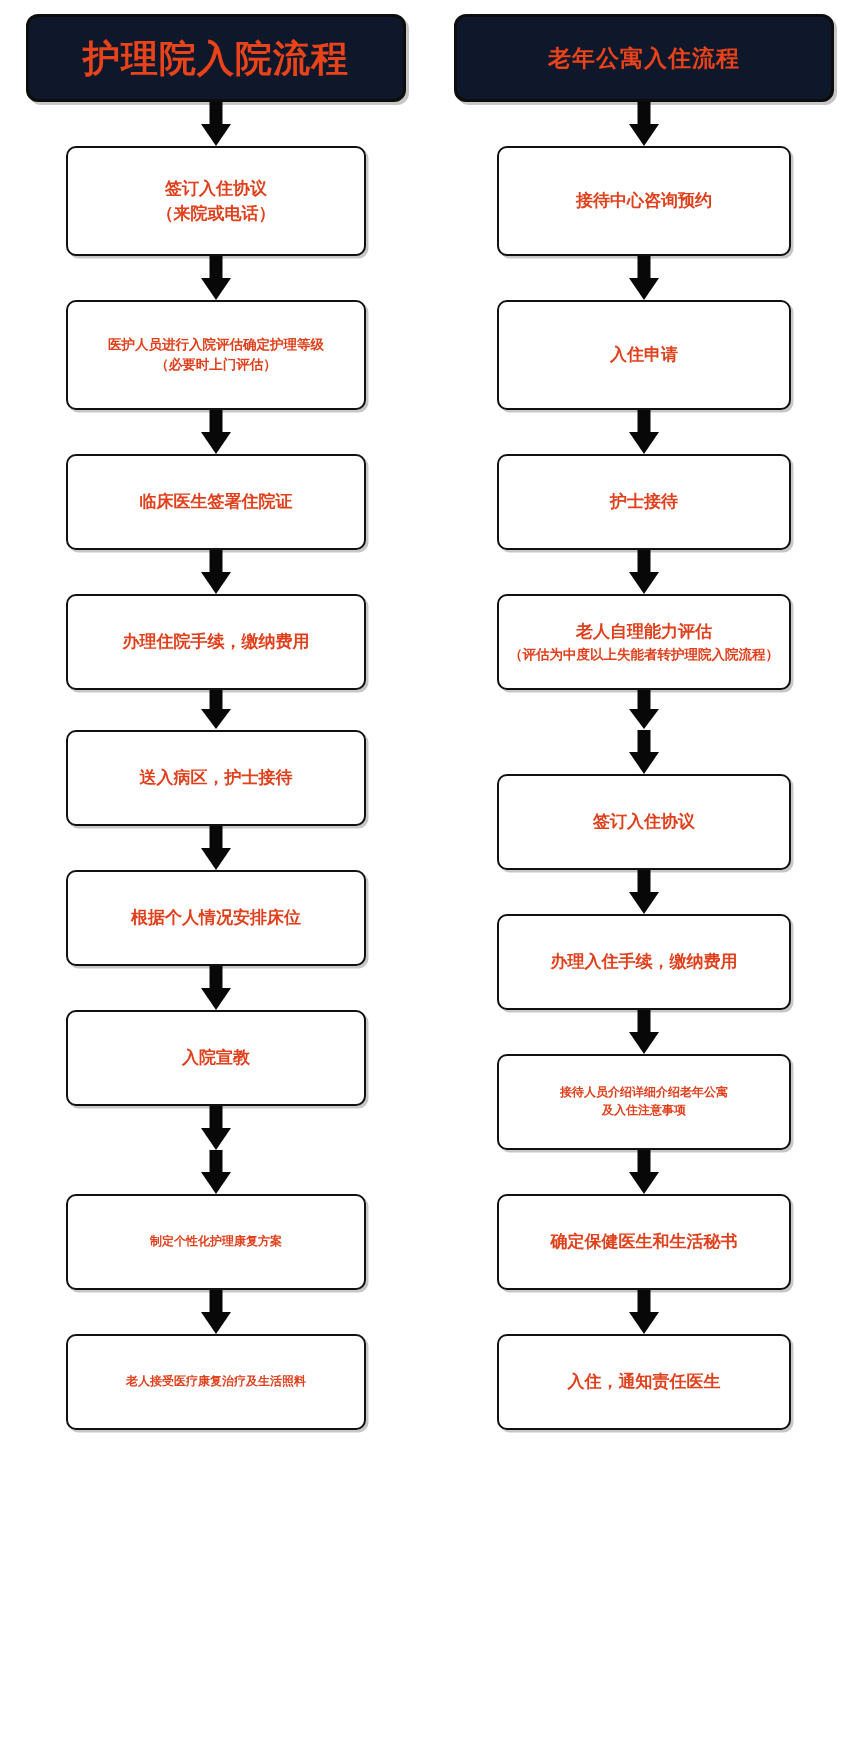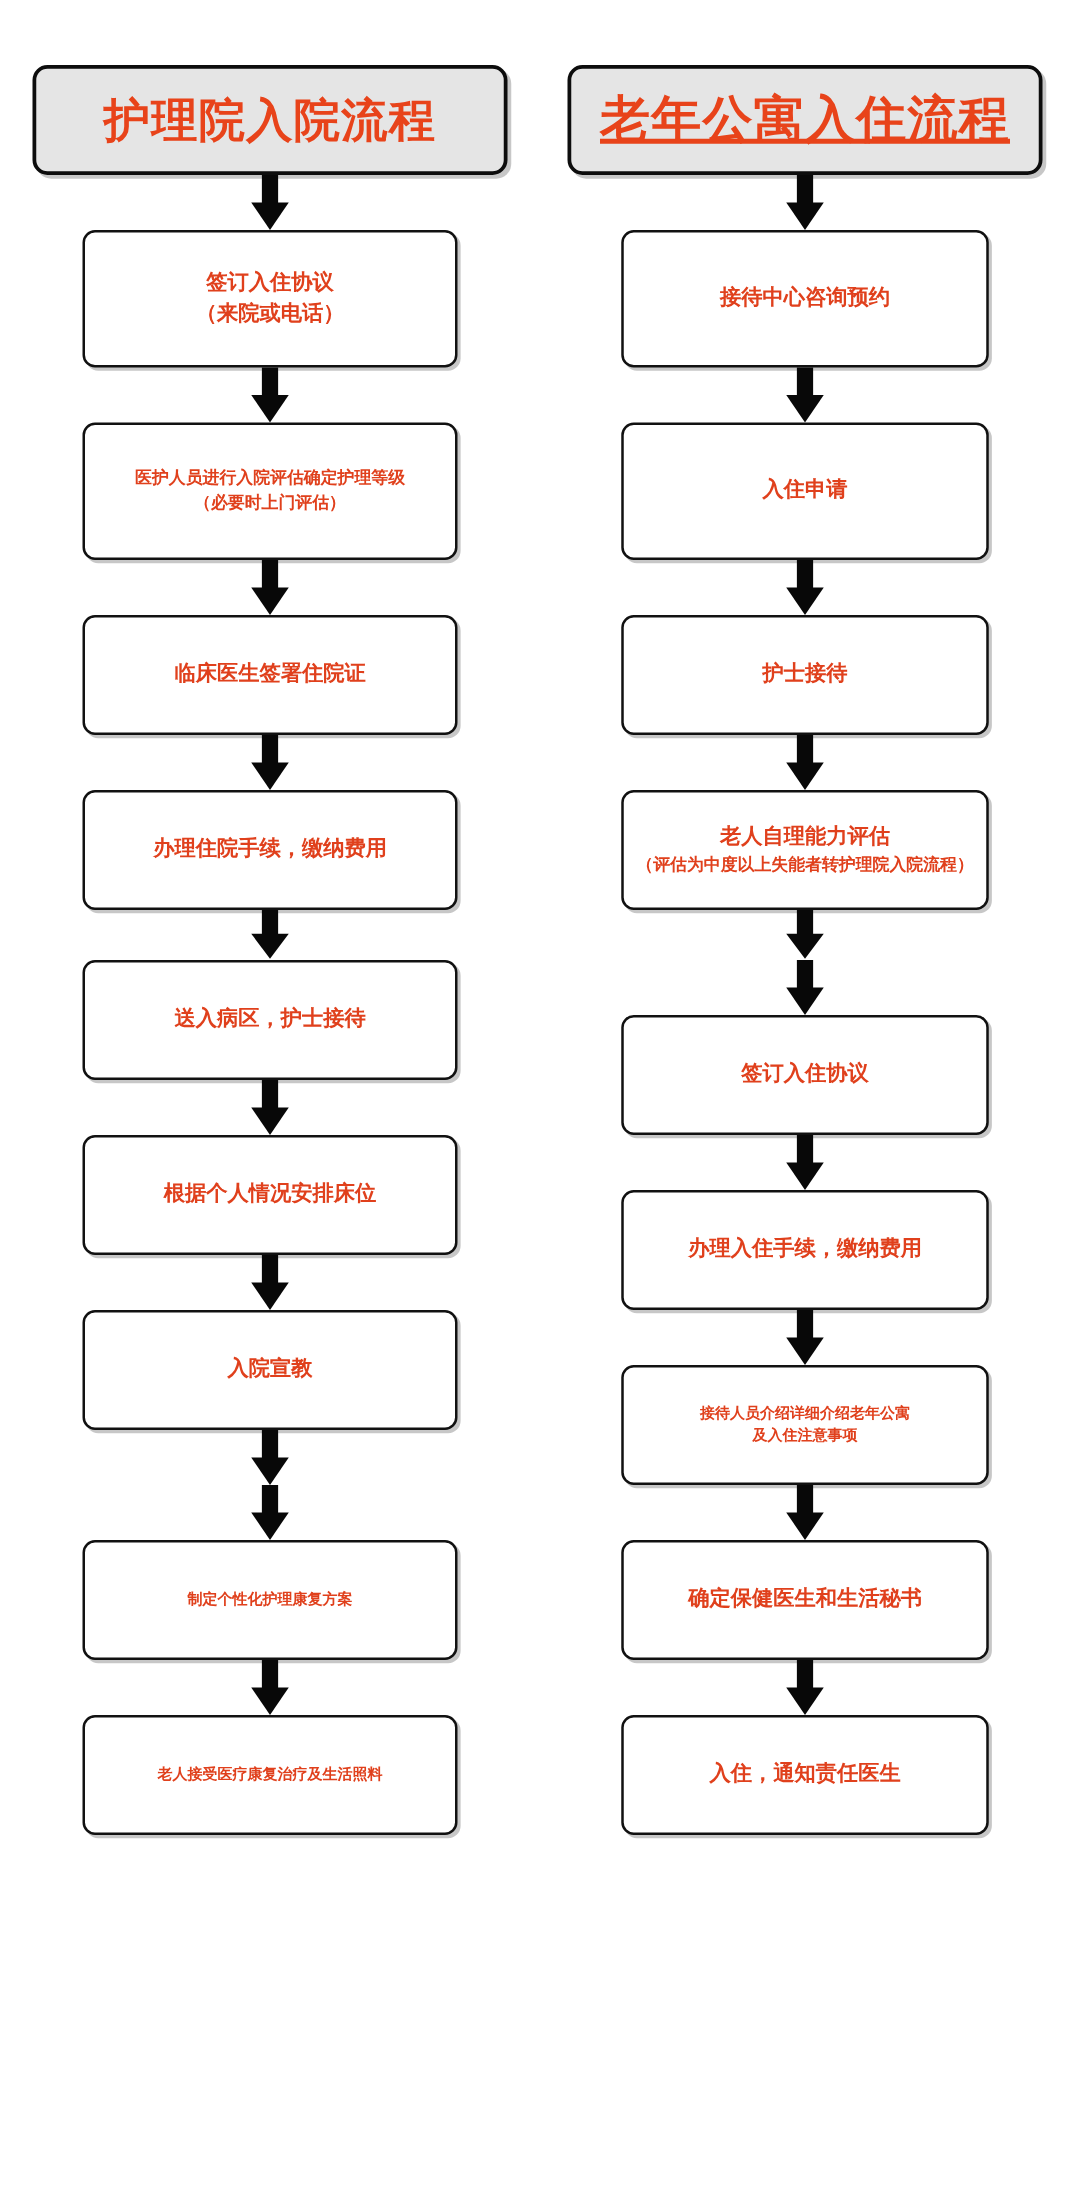--- a/index.html
+++ b/index.html
@@ -31,36 +31,35 @@
     align-items: center;
   }
 
   
   .header-box {
     width: 380px;
     height: 88px;
     box-sizing: border-box;
     border: 3px solid #0d0d0d;
     border-radius: 12px;
-    background: #e5e5e5;
+    background: #0f172a;
     display: flex;
     align-items: center;
     justify-content: center;
     box-shadow: 3px 3px 0 rgba(0,0,0,0.22);
-    margin-top: 38px;
   }
   .header-title {
     color: #e8431a;
     font-size: 37px;
     font-weight: bold;
     letter-spacing: 1px;
     line-height: 1;
     white-space: nowrap;
   }
-  .col-right .header-title { font-size: 40px; text-decoration: underline; }
+  .col-right .header-title { font-size: 23px; }
 
   
   .node-box {
     width: 300px;
     box-sizing: border-box;
     border: 2.5px solid #111111;
     border-radius: 10px;
     background: #ffffff;
     display: flex;
     flex-direction: column;

